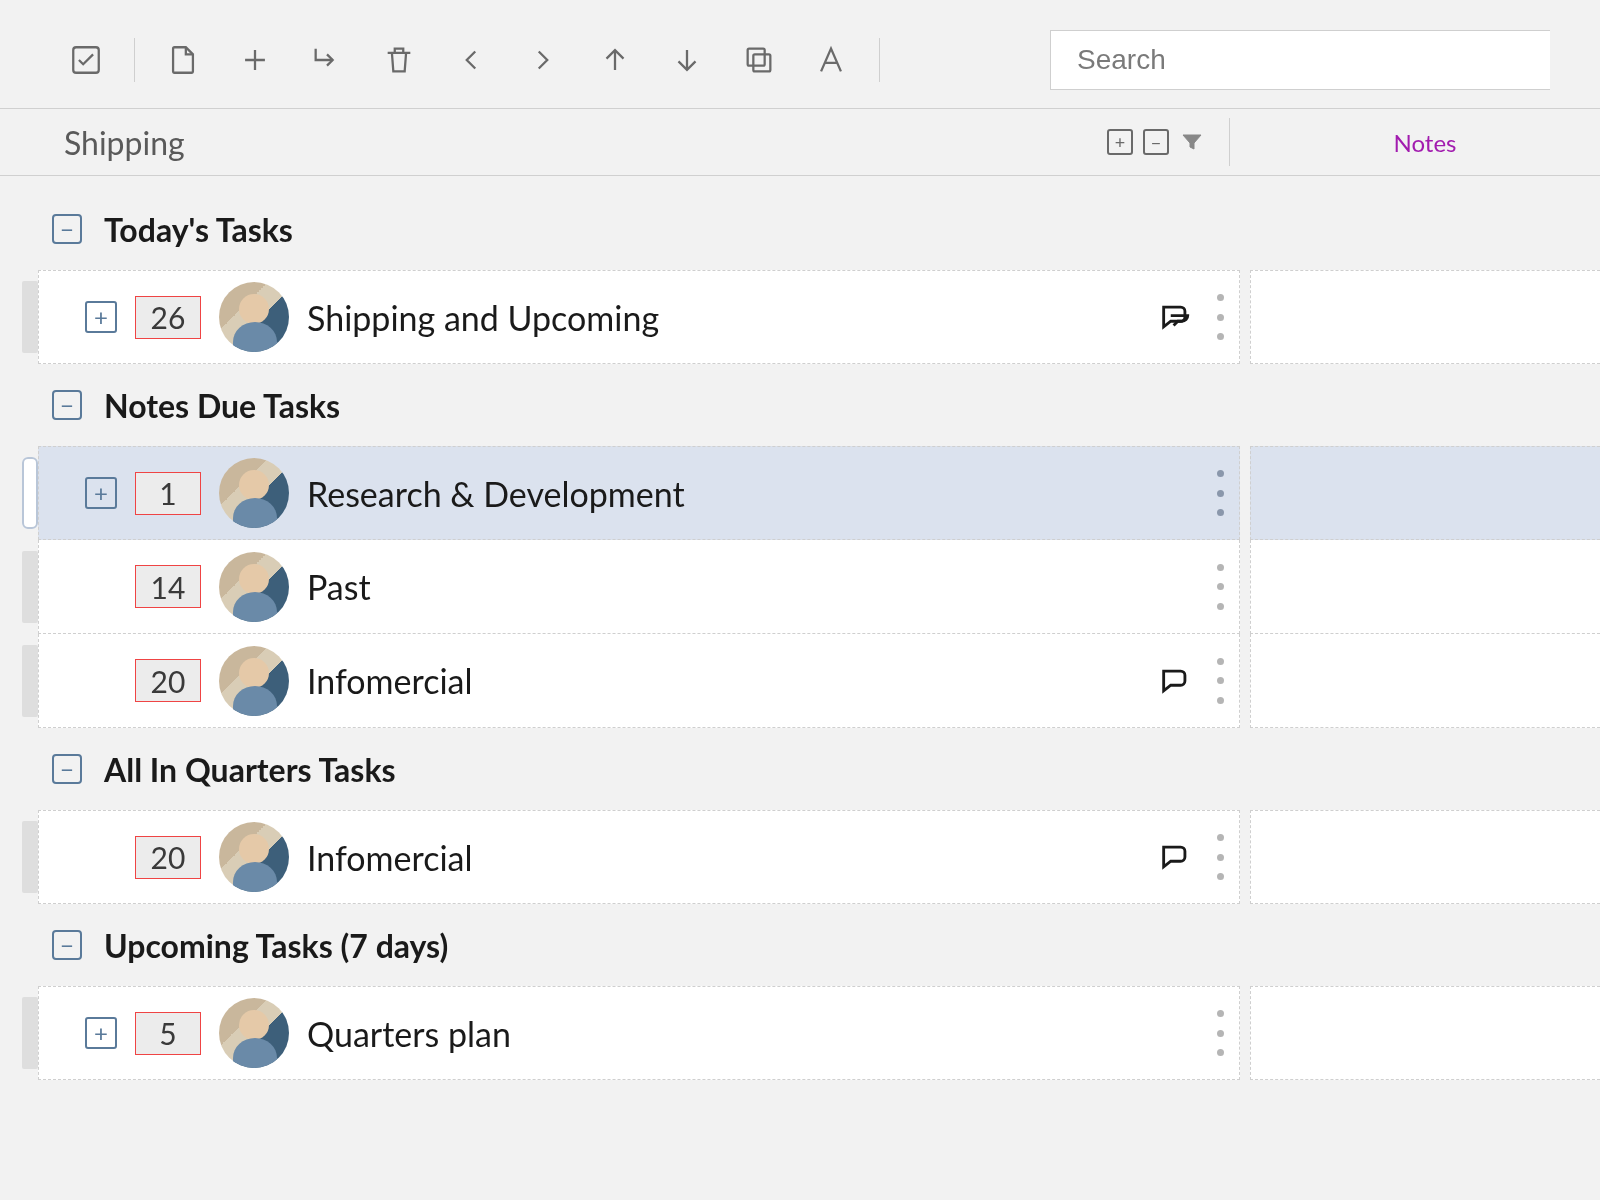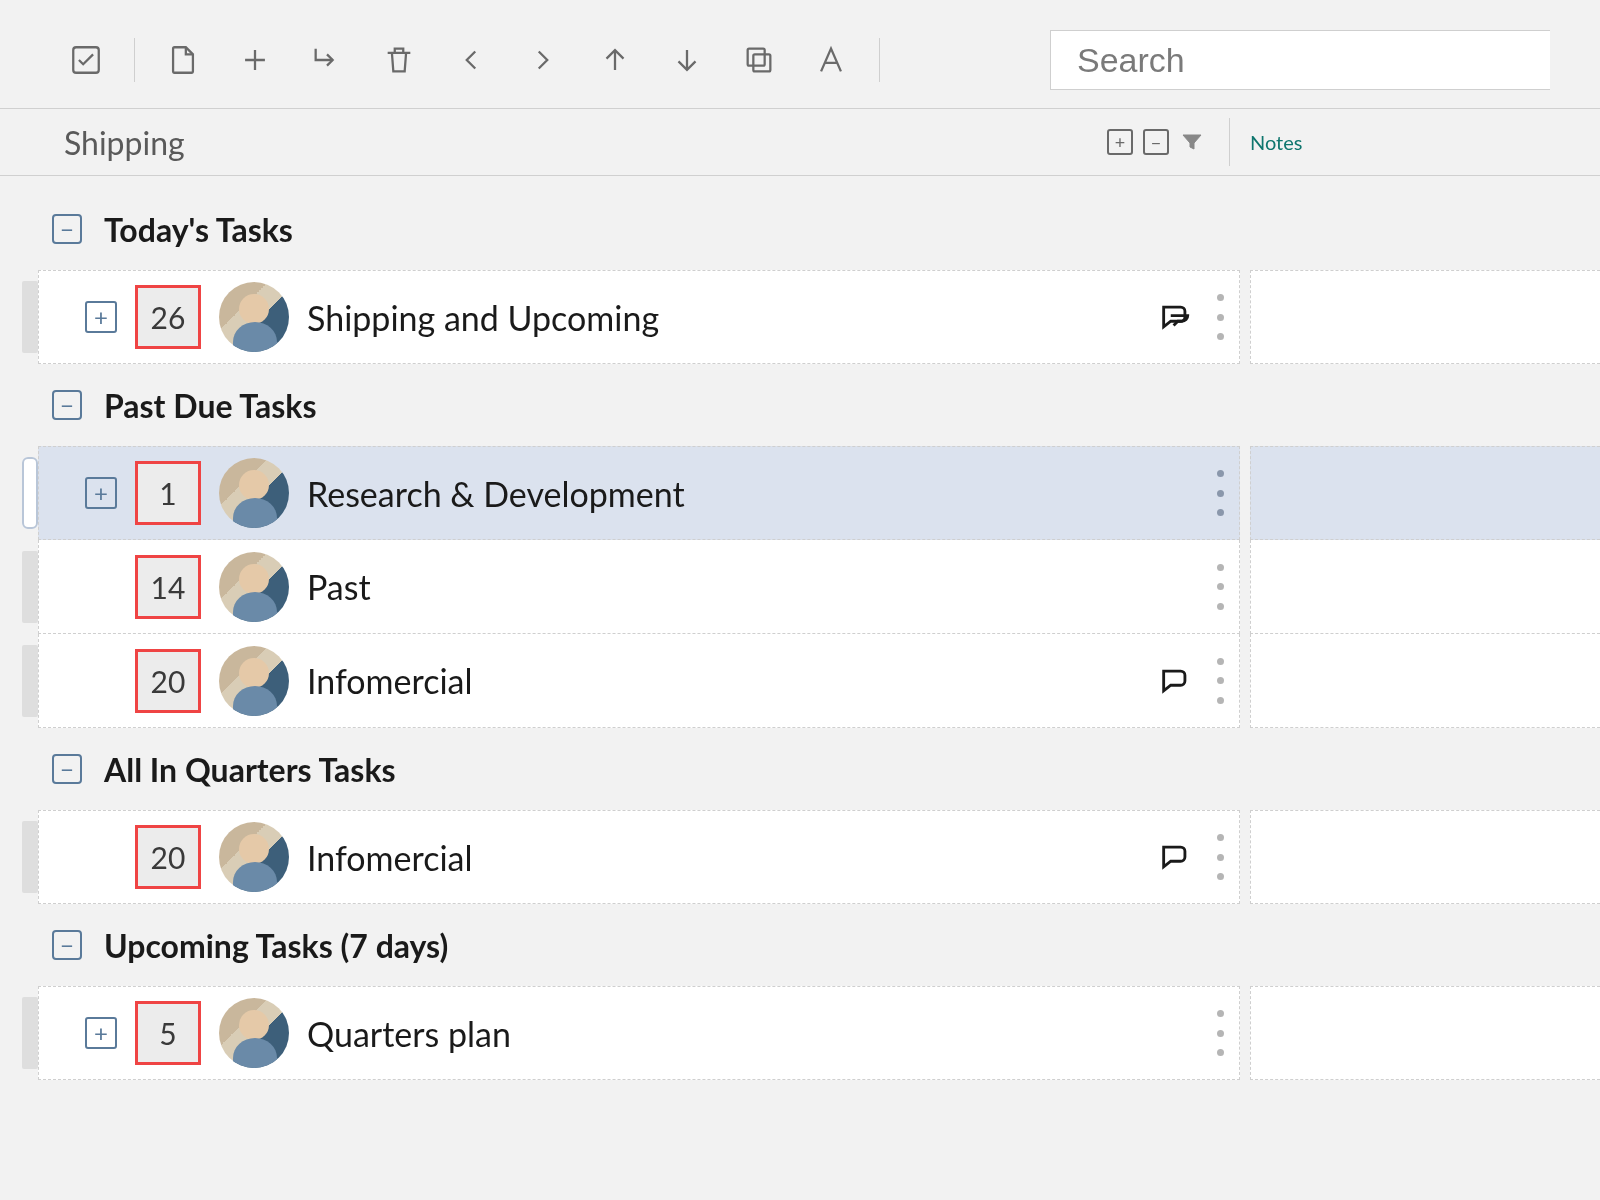--- a/index.html
+++ b/index.html
@@ -41,21 +41,21 @@
   .search-wrap {
     margin-left: auto;
     flex: 0 0 auto;
   }
   .search-input {
     height: 60px;
     width: 500px;
     border: 1px solid #cfcfcf;
     border-right: none;
     background: #fff;
-    font-size: 34px;
+    font-size: 28px;
     padding: 0 26px;
     color: #333;
     outline: none;
   }
   .search-input::placeholder { color: #7a7a7a; }
 
   .columns-header {
     display: flex;
     align-items: center;
     height: 68px;
@@ -79,23 +79,24 @@
   }
   .col-tools .ico {
     width: 30px; height: 30px; display:flex; align-items:center; justify-content:center;
     color:#5a5a5a; cursor:pointer;
   }
   .col-notes-sep {
     width: 1px; height: 48px; background: #cfcfcf; margin: 0 10px;
   }
   .col-notes {
     width: 360px;
-    font-size: 20px;
-    color: #0f766e;
+    font-size: 24px;
+    color: #a21caf;
     padding-left: 10px;
+    text-align: center;
   }
 
   .content {
     padding-top: 12px;
   }
 
   .group-header {
     display: flex;
     align-items: center;
     height: 82px;
@@ -170,22 +171,22 @@
     border-radius: 3px;
     display:flex; align-items:center; justify-content:center;
     color:#5a7a9a;
     font-size: 24px; line-height:1;
     cursor:pointer;
   }
   .expand-spacer { width: 32px; height: 32px; }
 
   .num-badge {
     min-width: 66px;
-    height: 64px;
-    border: 3px solid #ef4444;
+    height: 43px;
+    border: 1px solid #ef4444;
     background: #ececec;
     display:flex;align-items:center;justify-content:center;
     font-size: 30px;
     color:#3a3a3a;
   }
 
   .avatar {
     width: 70px; height: 70px; border-radius: 50%;
     background: linear-gradient(135deg,#c9b79c 0 35%,#d9cdb6 35% 55%,#3d5f7a 55% 100%);
     position: relative;
@@ -354,21 +355,21 @@
               <span></span>
             </div>
         </div>
       </div>
       <div class="row-gap"></div>
       <div class="row-notes"></div>
     </div>
 
     <div class="group-header">
       <div class="toggle">−</div>
-      <div class="label">Past Due Tasks</div>
+      <div class="label">Notes Due Tasks</div>
     </div>
     <div class="row-outer selected">
       <div class="row-handle">
           <div class="bar"></div>
         </div>
       <div class="row-subject">
         <div class="expand-sq">+</div>
         <div class="num-badge">1</div>
         <div class="avatar"></div>
         <div class="task-title">Research &amp; Development</div>

